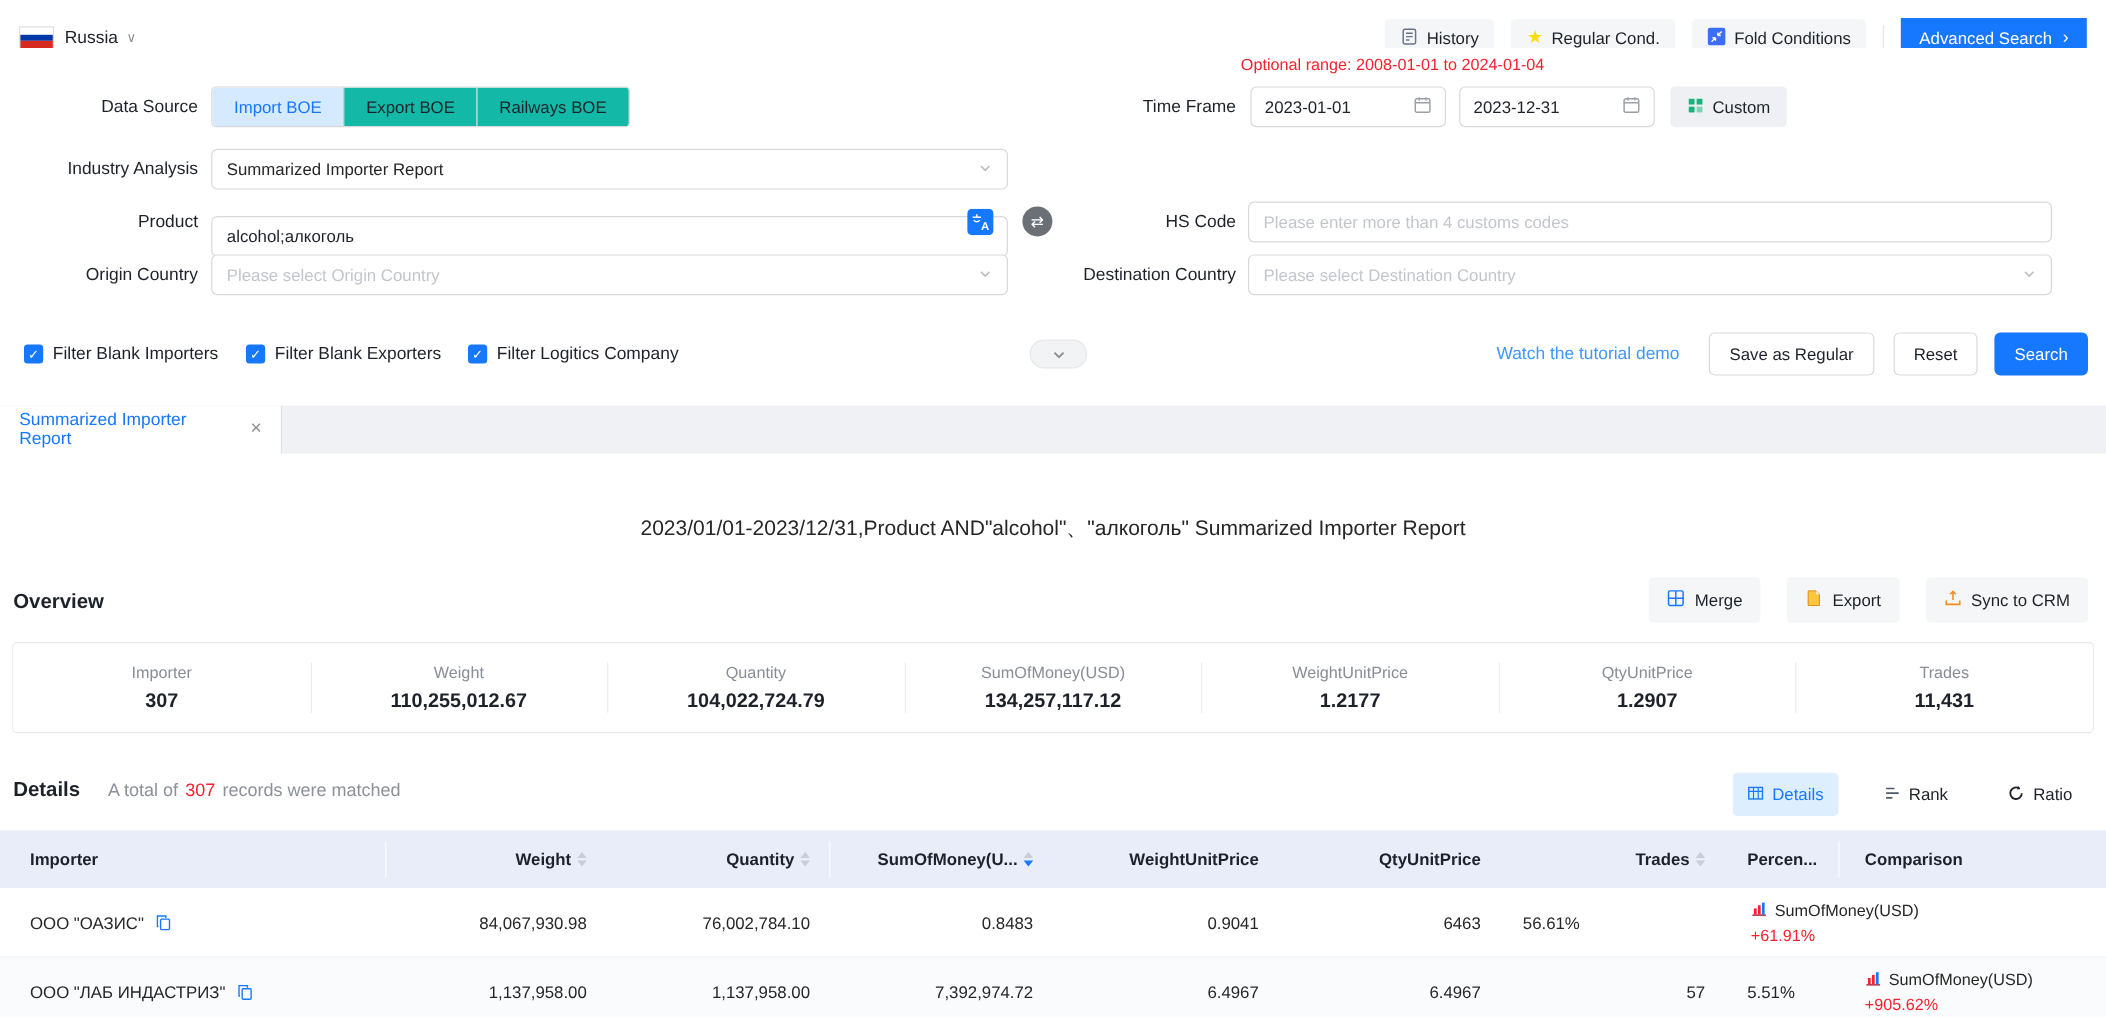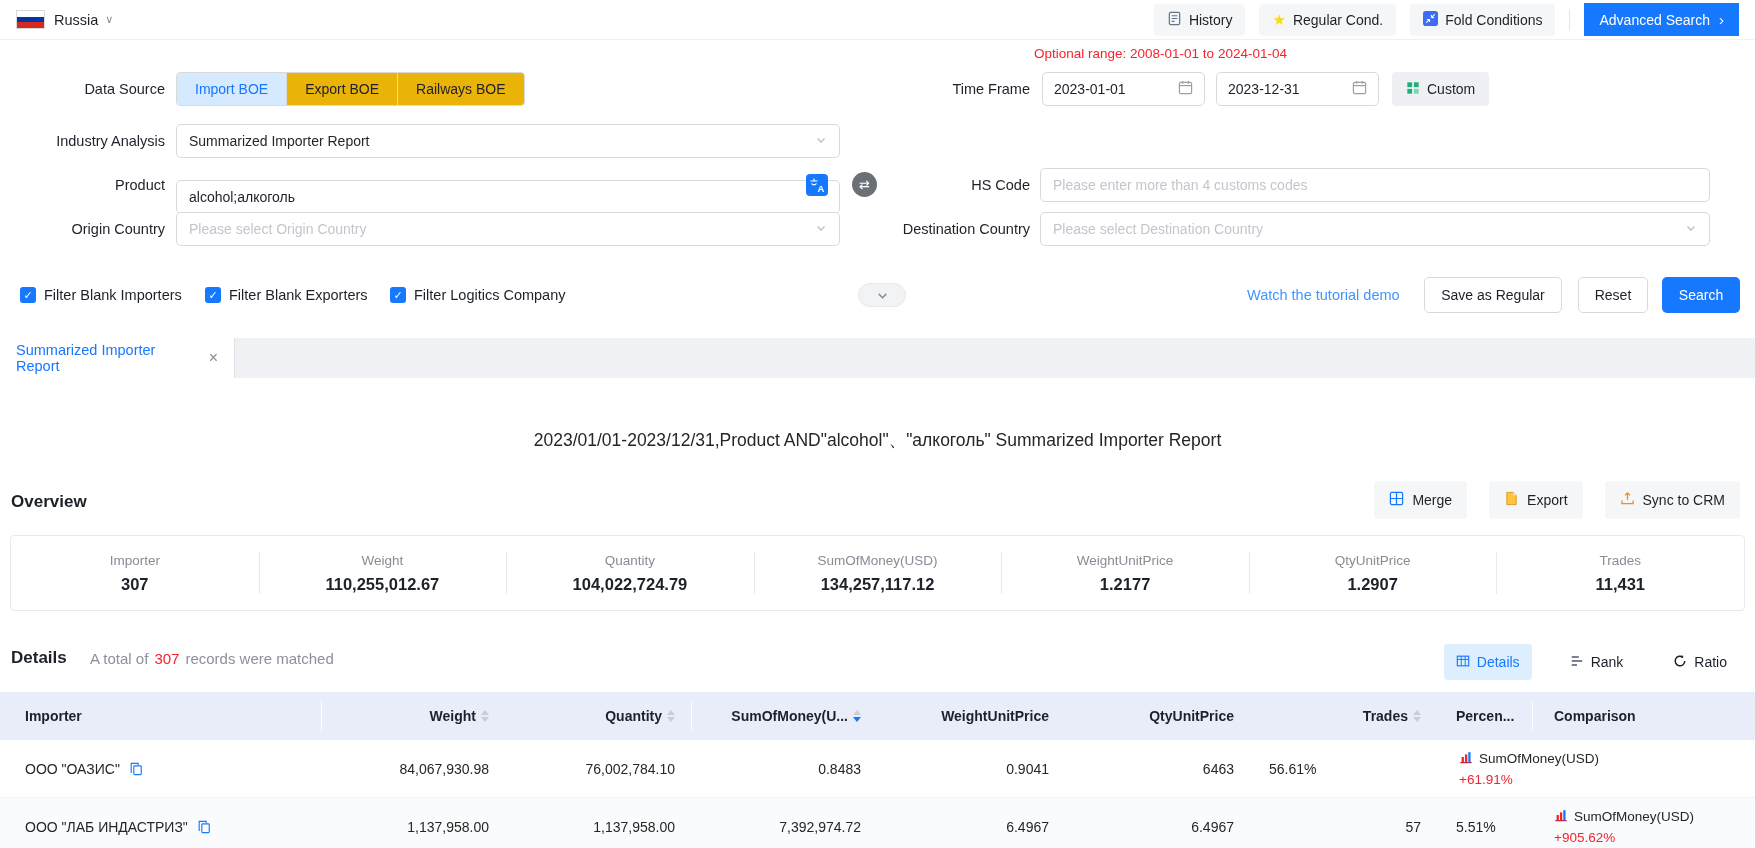--- a/index.html
+++ b/index.html
@@ -1,21 +1,21 @@
 <!DOCTYPE html>
 <html><head>
 <meta charset="utf-8">
 <style>
   * { margin:0; padding:0; box-sizing:border-box; }
   html,body { width:1755px; height:848px; overflow:hidden; background:#fff;
     font-family:"Liberation Sans","DejaVu Sans",sans-serif; color:#262626; font-size:14px; }
   body { position:relative; }
 
   
-  .topbar { position:absolute; top:0; left:0; right:0; height:40px; display:flex;
+  .topbar { position:absolute; top:12px; left:0; right:0; height:40px; display:flex;
     align-items:center; padding:0 16px; border-bottom:1px solid #f0f0f0; background:#fff; }
   .flag { width:29px; height:19px; border:1px solid #d9d9d9; display:flex; flex-direction:column; }
   .flag div { flex:1; }
   .flag .w { background:#fff; } .flag .b { background:#0039a6; } .flag .r { background:#d52b1e; }
   .country-name { margin-left:9px; font-size:14.5px; color:#1d2129; }
   .chev-sm { margin-left:7px; color:#8c8c8c; font-size:11px; }
   .topbar-right { margin-left:auto; display:flex; align-items:center; gap:14px; }
   .tb-btn { background:#f5f6f7; border-radius:4px; height:32px; padding:0 13px; display:flex;
     align-items:center; gap:7px; font-size:14px; color:#1d2129; cursor:pointer; }
   .tb-divider { width:1px; height:22px; background:#e5e6e8; }
@@ -24,21 +24,21 @@
   .tb-primary .arrow { font-size:15px; }
   .star { color:#fadb14; font-size:15px; line-height:1; }
 
   
   .form-area { position:absolute; top:40px; left:0; right:0; height:298px; background:#fff; }
   .f-label { position:absolute; width:165px; text-align:right; line-height:34px; color:#1d2129; font-size:14.5px; }
   .f-label-r { position:absolute; width:160px; left:870px; text-align:right; line-height:34px; color:#1d2129; font-size:14.5px; }
   .optional-range { position:absolute; left:1034px; top:6px; color:#f5222d; font-size:13.5px; }
   .segmented { position:absolute; left:176px; top:32px; display:inline-flex; border:1px solid #d9d9d9;
     border-radius:4px; overflow:hidden; height:34px; }
-  .seg-item { padding:0 18px; line-height:32px; font-size:14px; color:#1d2129; cursor:pointer; background:#eab308; }
+  .seg-item { padding:0 18px; line-height:32px; font-size:14px; color:#1d2129; cursor:pointer; background:#14b8a6; }
   .seg-item + .seg-item { border-left:1px solid #d9d9d9; }
   .seg-item.active { background:#d6eaff; color:#1677ff; }
   .date-box { position:absolute; top:32px; height:34px; width:163px; border:1px solid #d9d9d9; border-radius:5px;
     display:flex; align-items:center; justify-content:space-between; padding:0 11px; font-size:14px; color:#1d2129; cursor:pointer; background:#fff; }
   .custom-btn { position:absolute; top:32px; left:1392px; height:34px; background:#eef0f3; border-radius:4px;
     display:flex; align-items:center; gap:7px; padding:0 14px; font-size:14px; color:#1d2129; cursor:pointer; }
   .select-box { position:absolute; height:34px; border:1px solid #d9d9d9; border-radius:5px; background:#fff;
     display:flex; align-items:center; justify-content:space-between; padding:0 12px; font-size:14px; cursor:pointer; }
   .placeholder { color:#c2c6cc; }
   .text-input { position:absolute; height:34px; border:1px solid #d9d9d9; border-radius:5px; background:#fff;

